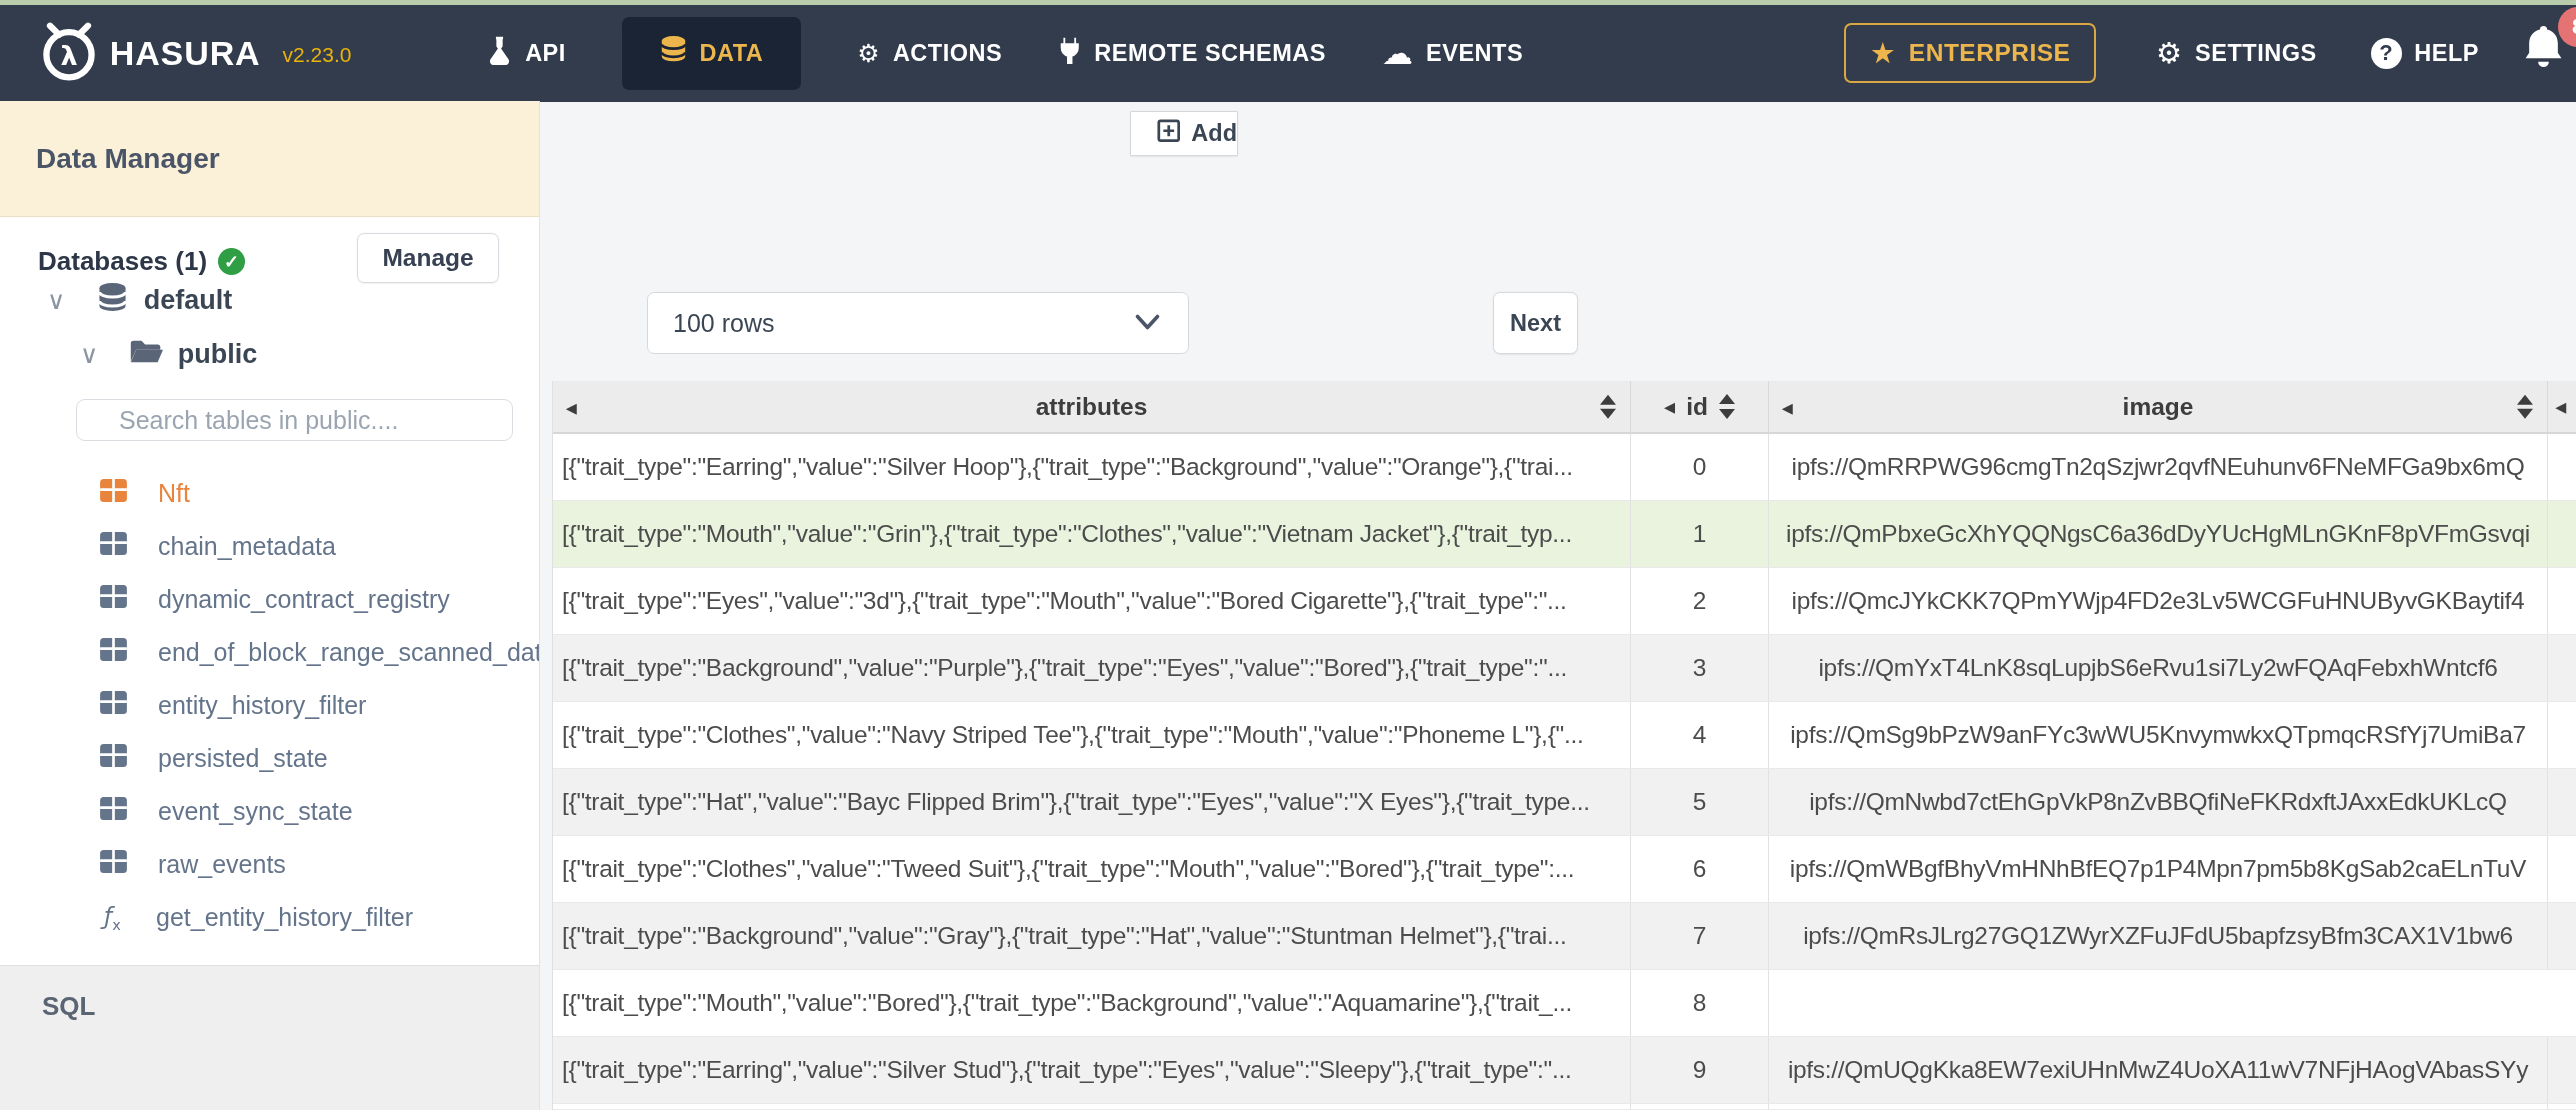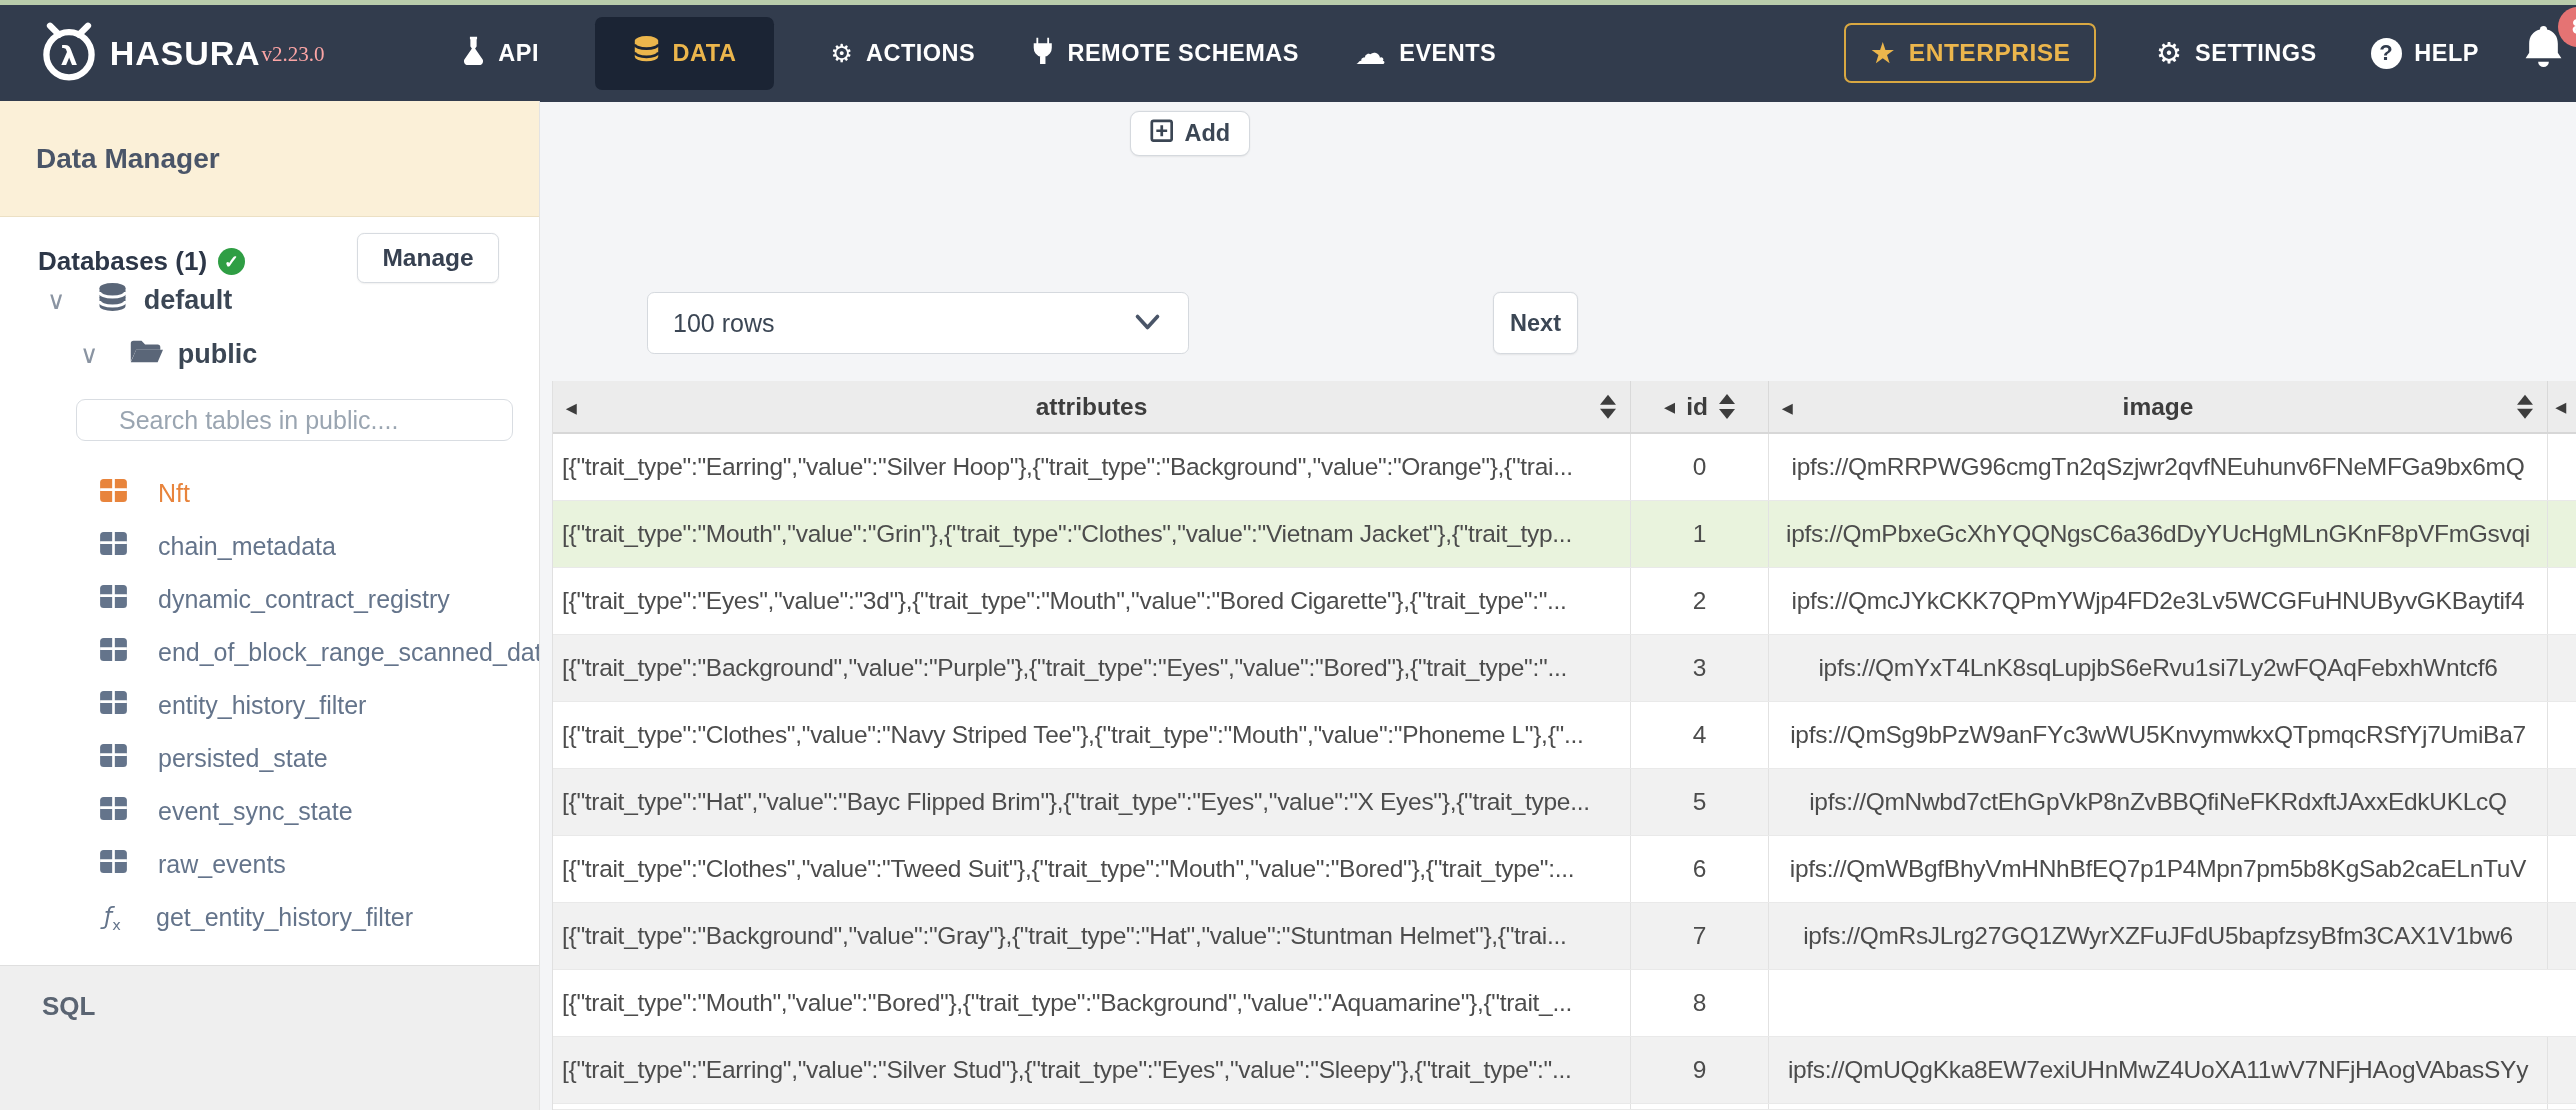--- a/index.html
+++ b/index.html
@@ -6,21 +6,21 @@
   html,body { width:2576px; height:1110px; overflow:hidden; }
   body { font-family:"Liberation Sans", sans-serif; background:#f4f5f7; position:relative; }
   .icon { font-family:"DejaVu Sans", sans-serif; }
 
   
   .top-strip { position:absolute; top:0; left:0; width:2576px; height:4.5px; background:#b9ccab; }
   .topnav { position:absolute; top:4.5px; left:0; width:2576px; height:97px; background:#323c4d;
             display:flex; align-items:center; color:#fff; padding:0 0 0 41px; }
   .brand { display:flex; align-items:center; cursor:pointer; }
   .brand-name { font-size:34px; font-weight:700; letter-spacing:0.9px; margin-left:12.7px; }
-  .brand-ver { font-size:21px; color:#fca5a5; margin-left:1px; margin-top:3.6px;font-family:Liberation Serif, serif; }
+  .brand-ver { font-size:21px; color:#eab308; margin-left:22px; margin-top:3.6px; }
   .nav-item { display:flex; align-items:center; gap:12.7px; font-size:23.5px; font-weight:700;
               letter-spacing:0.5px; cursor:pointer; white-space:nowrap; }
   .nav-item .icon { font-size:25px; }
   .ni-api { margin-left:136px; }
   .ni-data { margin-left:56px; background:#1b2434; border-radius:7.2px; padding:18px 38px; color:#ecb64c; }
   .ni-actions { margin-left:56px; }
   .ni-remote { margin-left:56px; }
   .ni-events { margin-left:56px; }
   .enterprise-btn { margin-left:auto; display:flex; align-items:center; gap:12.7px; border:2.7px solid #d9a842;
                     border-radius:7.2px; padding:11px 23.5px; color:#ecb64c; font-size:24.5px; font-weight:700;
@@ -63,22 +63,22 @@
   .tbl-item { height:53px; display:flex; align-items:center; padding-left:99px; gap:30px;
               font-size:25px; color:#64748b; cursor:pointer; }
   .tbl-item.active { color:#e8843c; }
   .fx-glyph { font-family:"DejaVu Sans",sans-serif; font-size:23.5px; color:#64748b; font-style:italic; width:27px; text-align:center;}
   .fx-glyph sub { font-size:14.5px; font-style:normal; }
   .sb-footer { position:absolute; left:0; top:864px; width:100%; height:145px; background:#efefef;
                border-top:0.9px solid #dfdfdf; }
   .sql-label { position:absolute; left:42px; top:25px; font-size:26px; font-weight:700; color:#5a6472; cursor:pointer; }
 
   
-  .add-btn { position:absolute; left:1130px; top:111px; width:120px; height:45px; background:#fff;
-             border:1.8px solid #d5d9de; border-radius:9px; display:flex; align-items:center; justify-content:center;
+  .add-btn { position:absolute; left:1130px; top:111px; width:108px; height:45px; background:#fff;
+             border:1.8px solid #d5d9de; border-radius:1px; display:flex; align-items:center; justify-content:flex-end;
              gap:11px; font-size:23.5px; font-weight:700; color:#3b4654; cursor:pointer;
              box-shadow:0 0.9px 1.8px rgba(0,0,0,0.07); }
   .rows-select { position:absolute; left:647px; top:292px; width:542px; height:62px; background:#fff;
                  border:1.8px solid #d5d9de; border-radius:7.2px; display:flex; align-items:center;
                  padding:6px 25px; font-size:25px; color:#3b4654; cursor:pointer; }
   .rows-select .chevron-svg { margin-left:auto; }
   .next-btn { position:absolute; left:1493px; top:292px; width:85px; height:62px; background:#fff;
               border:1.8px solid #d5d9de; border-radius:7.2px; display:flex; align-items:center; justify-content:center;
               font-size:23.5px; font-weight:700; color:#3b4654; cursor:pointer;
               box-shadow:0 0.9px 1.8px rgba(0,0,0,0.07); }

